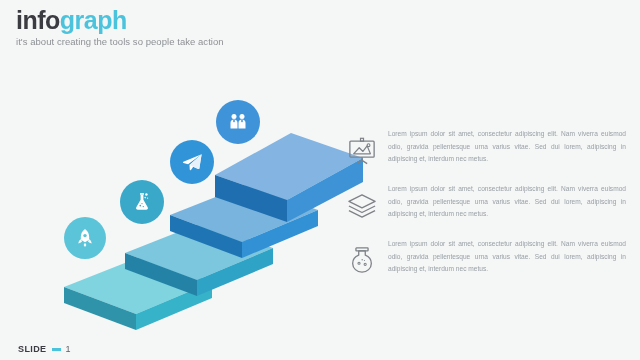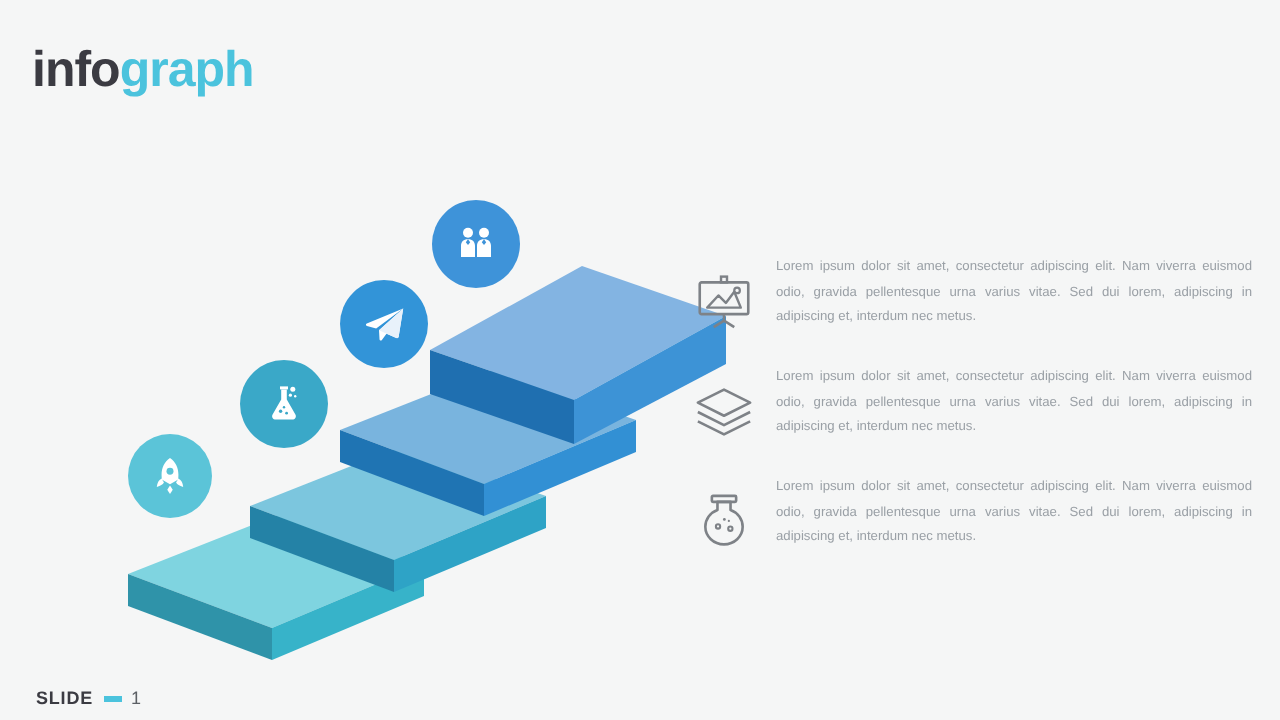--- a/index.html
+++ b/index.html
@@ -15,21 +15,21 @@
     width: 640px;
     height: 360px;
     background: #f5f6f6;
     overflow: hidden;
   }
 
   
   .header {
     position: absolute;
     left: 16px;
-    top: 22px;
+    top: 7px;
     width: 340px;
   }
   .logo {
     font-size: 25px;
     font-weight: bold;
     letter-spacing: -0.5px;
     line-height: 1.05;
     white-space: nowrap;
   }
   .logo .part-a { color: #3b3b42; }
@@ -121,20 +121,21 @@
 </style>
 </head>
 <body>
 
 <div id="slide">
 
   <div class="header">
     <div class="logo">
       <span class="part-a">info</span><span class="part-b">graph</span>
     </div>
+    <div class="tagline">it's about creating the tools so people take action</div>
   </div>
 
   <div class="stage">
     <svg width="400" height="360" viewBox="0 0 400 360">
 
       <g>
         <polygon points="64,287 140,257 212,282 136,314" fill="#7fd4e0"></polygon>
         <polygon points="64,287 136,314 136,330 64,303" fill="#2f93a9"></polygon>
         <polygon points="136,314 212,282 212,298 136,330" fill="#37b3c9"></polygon>
       </g>

